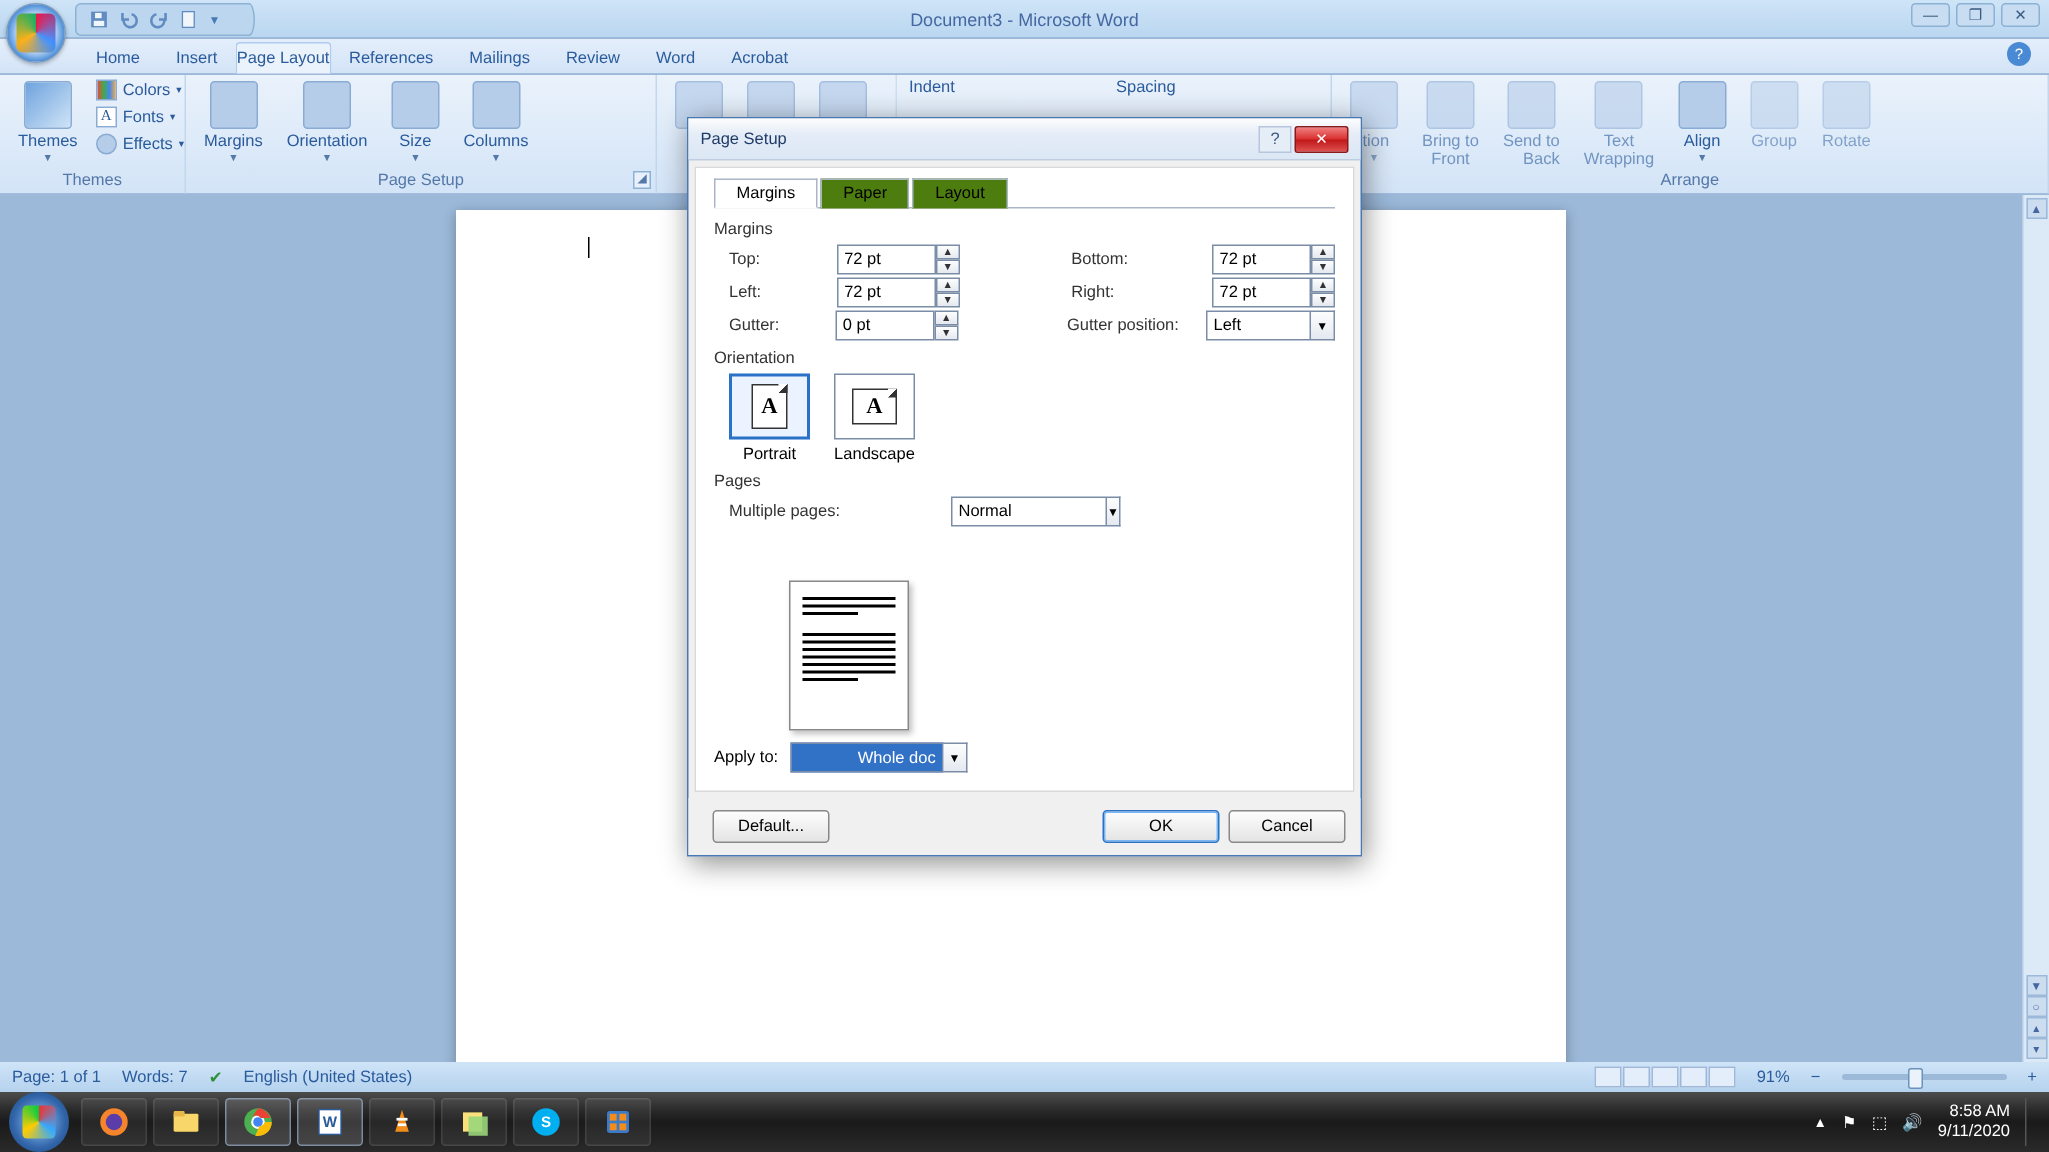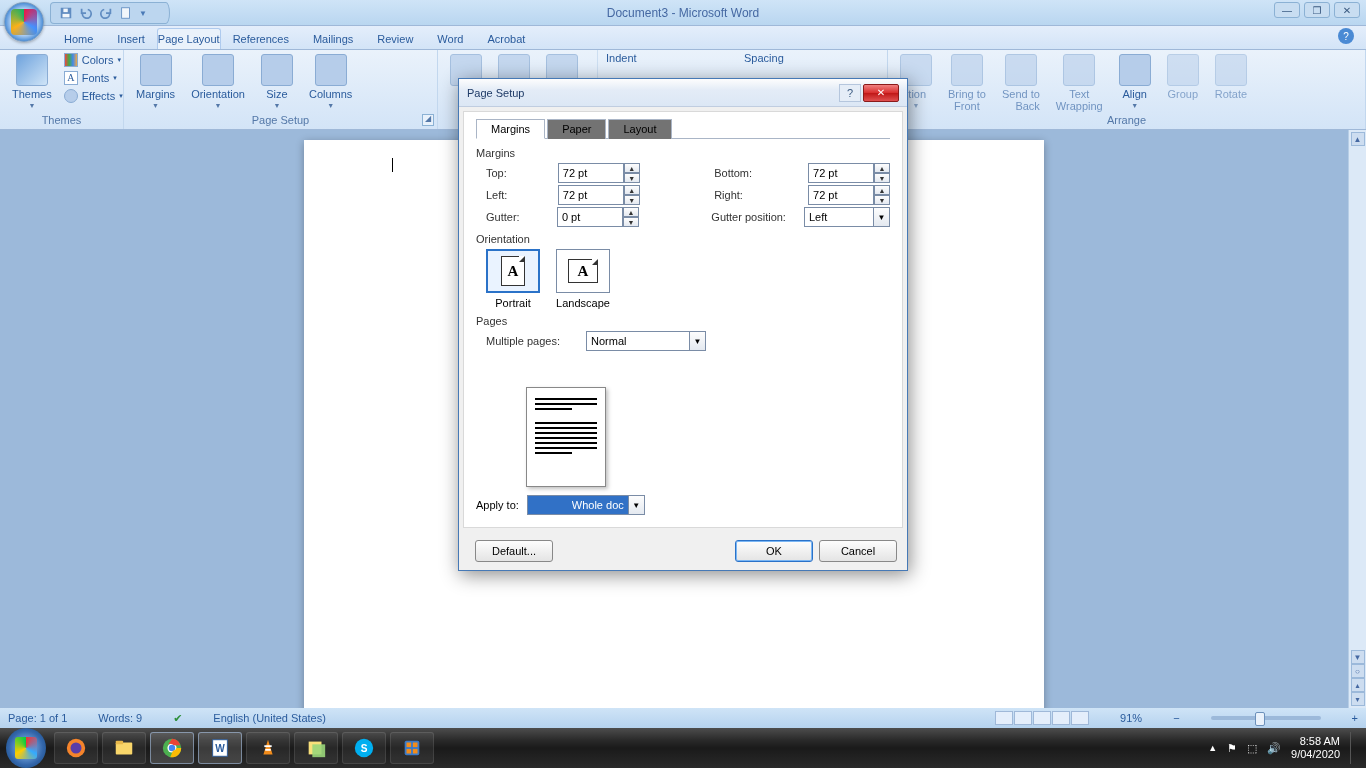--- a/index.html
+++ b/index.html
@@ -30,21 +30,21 @@
   .dialog-launcher{position:absolute;right:3px;bottom:3px;width:12px;height:12px;border:1px solid #8bb1d4;background:#e8f1fb;font-size:8px;line-height:8px;text-align:center;color:#5478a8;}
   .indent-spacing{display:flex;gap:8px;height:100%;width:130px;}
   .is-head{color:#2a5b9c;font-size:11px;}
   
   .docarea{position:absolute;top:130px;left:0;right:18px;bottom:60px;background:#9cb9da;}
   .page{background:#fff;width:740px;height:100%;margin:0 auto;box-shadow:0 2px 8px rgba(0,0,0,.3);position:relative;top:10px;}
   .cursor{position:absolute;left:88px;top:18px;width:1px;height:14px;background:#000;}
   .vscroll{position:absolute;top:130px;right:0;width:18px;bottom:60px;background:#dce9f7;border-left:1px solid #b7cee6;display:flex;flex-direction:column;justify-content:space-between;align-items:center;padding:2px 0;}
   .scroll-arrow{width:14px;height:14px;background:#cdddf0;border:1px solid #9cb9da;font-size:8px;display:flex;align-items:center;justify-content:center;color:#4568a2;}
   
-  .statusbar{position:absolute;bottom:40px;left:0;right:0;height:20px;background:linear-gradient(#cfe4f7,#b5d2ee);display:flex;align-items:center;padding:0 8px;color:#2a5b9c;gap:31px;font-size:11px;}
+  .statusbar{position:absolute;bottom:40px;left:0;right:0;height:20px;background:linear-gradient(#cfe4f7,#b5d2ee);display:flex;align-items:center;padding:0 8px;color:#2a5b9c;gap:14px;font-size:11px;}
   .statusbar .spacer{flex:1;}
   .zoom-slider{width:110px;height:4px;background:#9cb9da;position:relative;border-radius:2px;}
   .zoom-slider::after{content:"";position:absolute;left:40%;top:-4px;width:8px;height:12px;background:#eaf2fb;border:1px solid #6c91bb;border-radius:2px;}
   .viewbtns{display:flex;gap:1px;}
   .vb{width:18px;height:14px;background:#e4eefb;border:1px solid #9fb8d8;}
   
   .taskbar{position:absolute;bottom:0;left:0;right:0;height:40px;background:linear-gradient(#4d4d4d,#2a2a2a 30%,#1a1a1a 50%,#2a2a2a);display:flex;align-items:center;padding:0 6px;}
   .start{width:40px;height:40px;border-radius:50%;background:radial-gradient(#9cf,#36a 60%,#147);margin-right:6px;position:relative;}
   .start::after{content:"";position:absolute;inset:9px;background:conic-gradient(#e33,#3af,#fc0,#0c4);border-radius:3px;}
   .tb-ic{width:44px;height:32px;margin:0 2px;border:1px solid rgba(255,255,255,.1);border-radius:3px;display:flex;align-items:center;justify-content:center;}
@@ -54,21 +54,21 @@
   .clock{text-align:right;font-size:11px;line-height:13px;}
   
   .overlay{position:absolute;inset:0;z-index:100;}
   .dialog{position:absolute;left:458px;top:78px;width:450px;background:#f0f0f0;border:1px solid #4679b6;box-shadow:2px 4px 18px rgba(0,0,0,.45);}
   .dlg-title{height:28px;background:linear-gradient(#fdfdfd,#e4ecf7 40%,#dce7f5);display:flex;align-items:center;padding:0 8px;color:#1f3b67;border-bottom:1px solid #c0cde0;}
   .dlg-title .spacer{flex:1;}
   .dlg-help{width:22px;height:18px;background:#e5edf7;border:1px solid #b5c6dd;color:#3a5a80;display:flex;align-items:center;justify-content:center;margin-right:2px;}
   .dlg-close{width:36px;height:18px;background:linear-gradient(#f08080,#d93030 48%,#c01818 52%,#e05050);border:1px solid #8a1a1a;border-radius:2px;color:#fff;display:flex;align-items:center;justify-content:center;font-size:10px;}
   .dlg-body{padding:6px 12px 12px;background:#fff;margin:4px;border:1px solid #d9d9d9;}
   .dlg-tabs{display:flex;border-bottom:1px solid #aab5c6;margin-bottom:8px;}
-  .dlg-tab{border:1px solid #aab5c6;padding:3px 14px;background:#737373;border-bottom:none;margin-right:2px;position:relative;top:1px;}
+  .dlg-tab{border:1px solid #aab5c6;padding:3px 14px;background:#4d7c0f;border-bottom:none;margin-right:2px;position:relative;top:1px;}
   .dlg-tab.active{background:#fff;border-bottom:1px solid #fff;}
   .sect-lbl{color:#333;margin:6px 0 4px;}
   .mrow{display:flex;align-items:center;margin:2px 0 2px 10px;}
   .mrow label{width:78px;color:#333;}
   .mrow .mid{width:120px;display:flex;}
   .mrow .gap{width:50px;}
   .mrow label.r{width:102px;}
   .spin{display:flex;width:86px;}
   .spin input{width:66px;height:20px;border:1px solid #7a8ca6;padding:0 4px;background:#fff;font-size:11px;}
   .spin .sp-btns{display:flex;flex-direction:column;width:16px;}
@@ -278,21 +278,21 @@
   <div class="scroll-arrow">▲</div>
   <div style="flex:1"></div>
   <div class="scroll-arrow">▼</div>
   <div class="scroll-arrow">○</div>
   <div class="scroll-arrow">▴</div>
   <div class="scroll-arrow">▾</div>
 </div>
 
 <div class="statusbar">
   <span>Page: 1 of 1</span>
-  <span>Words: 9</span>
+  <span>Words: 7</span>
   <span style="color:#2d8f3a;">✔</span>
   <span>English (United States)</span>
   <div class="spacer"></div>
   <div class="viewbtns">
     <div class="vb"></div>
     <div class="vb"></div>
     <div class="vb"></div>
     <div class="vb"></div>
     <div class="vb"></div>
   </div>
@@ -359,21 +359,21 @@
         <rect x="13" y="13" width="5" height="5" fill="#f28c1a"></rect>
       </svg>
     </div>
   <div class="tb-right">
     <span style="font-size:9px;">▲</span>
     <span>⚑</span>
     <span>⬚</span>
     <span>🔊</span>
     <div class="clock">
       <div>8:58 AM</div>
-      <div>9/04/2020</div>
+      <div>9/11/2020</div>
     </div>
     <div style="width:10px;height:32px;border-left:1px solid #555;"></div>
   </div>
 </div>
 
 <div class="overlay">
   <div class="dialog">
     <div class="dlg-title">
       <span>Page Setup</span>
       <div class="spacer"></div>
@@ -462,21 +462,21 @@
               <div class="sheet" style="width:30px;height:24px;font-size:15px;">A</div>
             </div>
           <span>Landscape</span>
         </div>
       </div>
 
       <div class="sect-lbl">Pages</div>
       <div class="mrow">
         <label style="width:100px;">Multiple pages:</label>
         <div class="drop" style="width:120px;">
-            <input style="width: 104px;" readonly="" value="Normal">
+            <input style="width: 104px; margin-left: 48px;" readonly="" value="Normal">
             <div class="dbtn">▼</div>
           </div>
       </div>
 
       <div style="height:26px;"></div>
       <div class="preview">
         <div></div>
           <div></div>
           <div class="short"></div>
           <div style="height:6px;background:none;"></div>

